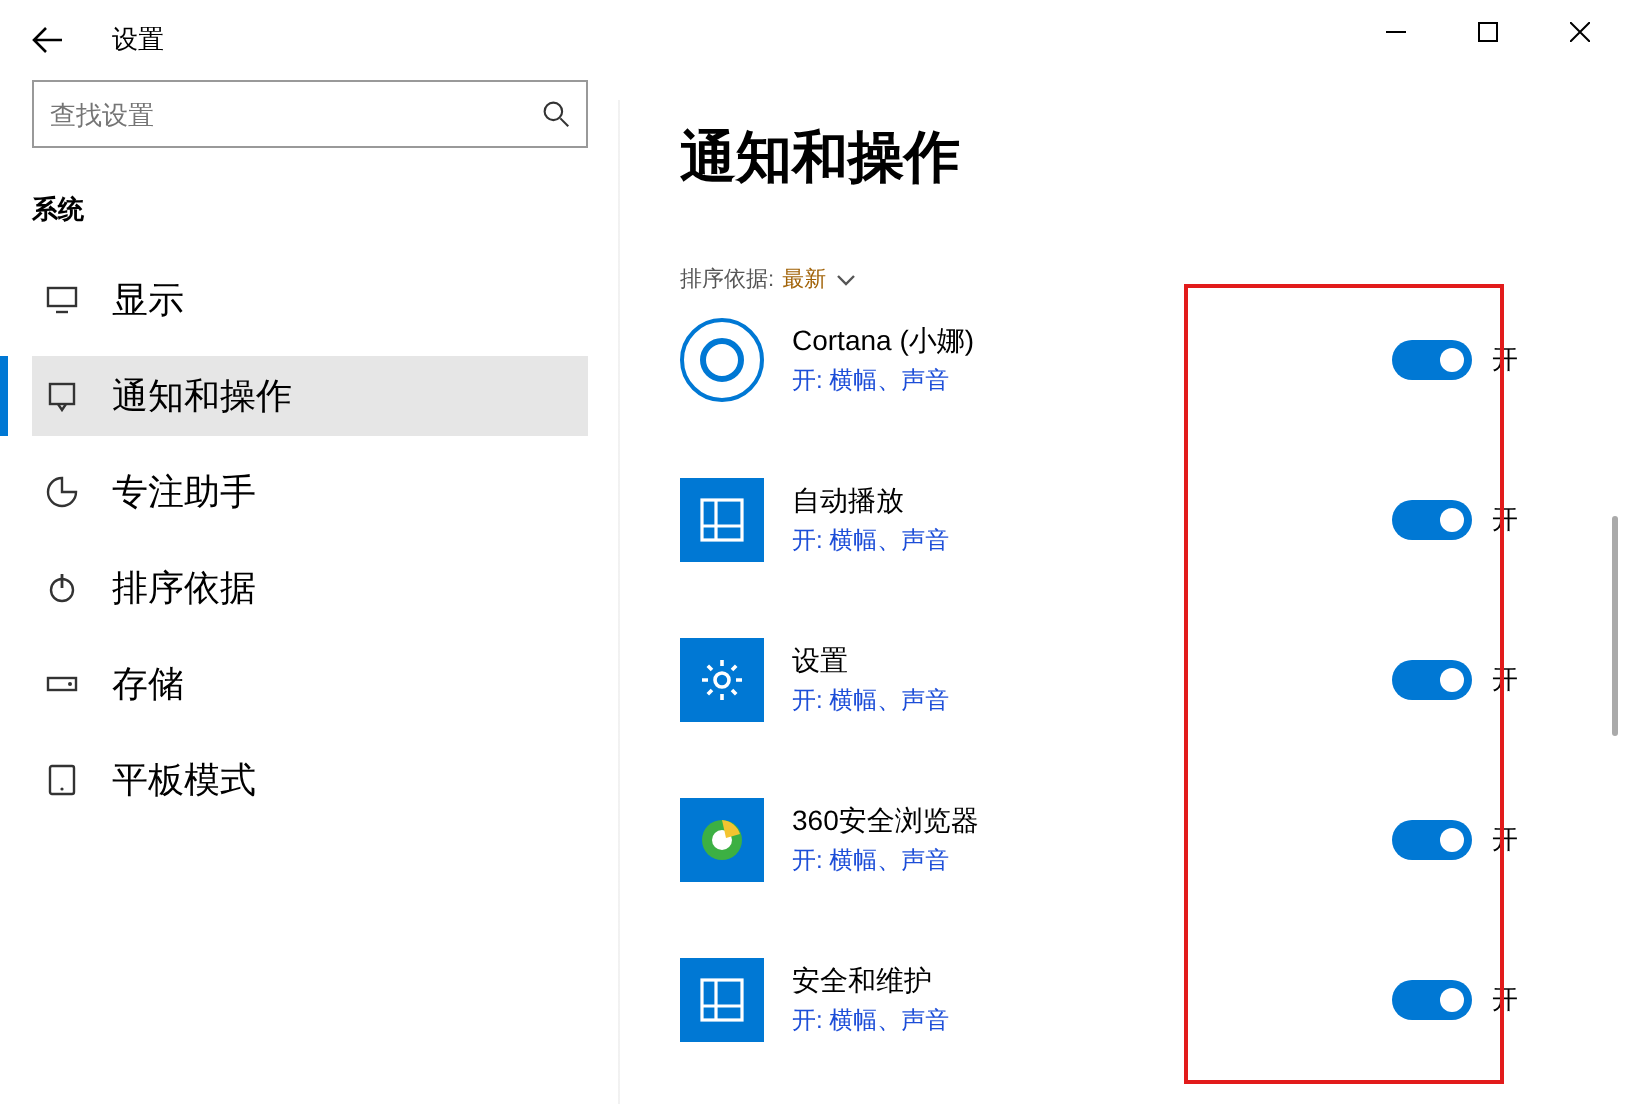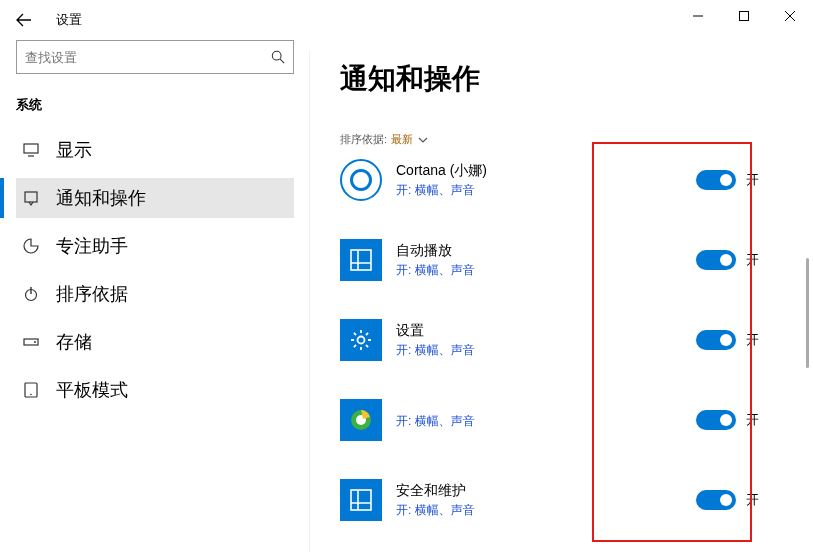--- a/index.html
+++ b/index.html
@@ -363,20 +363,21 @@
 
       <div class="app-item">
         <div class="app-icon browser360">
           <svg width="26" height="26" viewBox="0 0 26 26">
               <circle cx="13" cy="13" r="10" fill="#3cb043"></circle>
               <circle cx="13" cy="13" r="5" fill="#fff"></circle>
               <path d="M13 3 A10 10 0 0 1 22 10 L15 12 Z" fill="#f4c430"></path>
             </svg>
         </div>
         <div class="app-text">
+          <div class="app-name">360安全浏览器</div>
           <div class="app-sub">开: 横幅、声音</div>
         </div>
         <div class="toggle-wrap">
           <div class="toggle"></div>
           <span class="toggle-label">开</span>
         </div>
       </div>
 
       <div class="app-item">
         <div class="app-icon">

